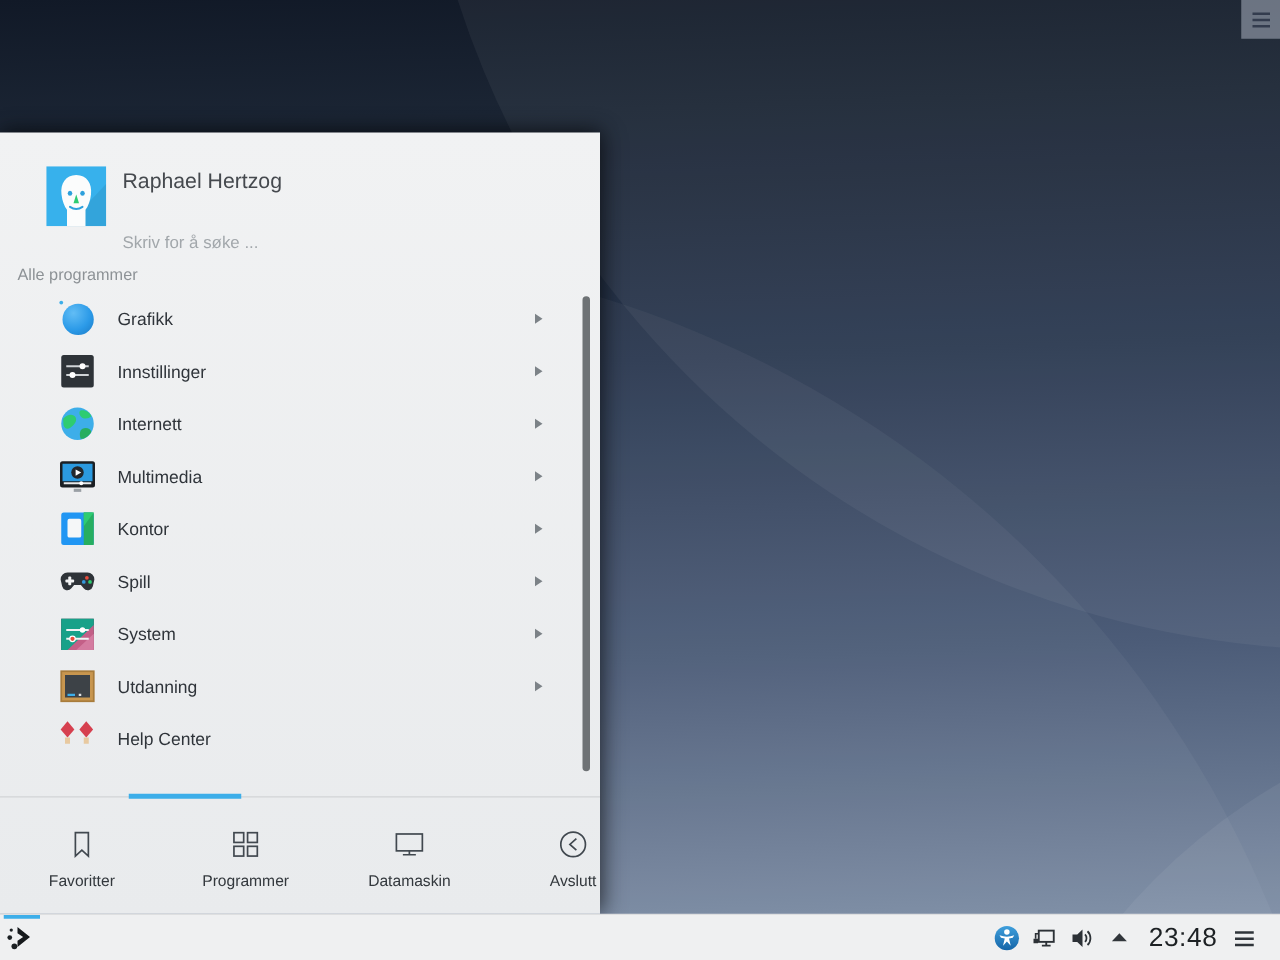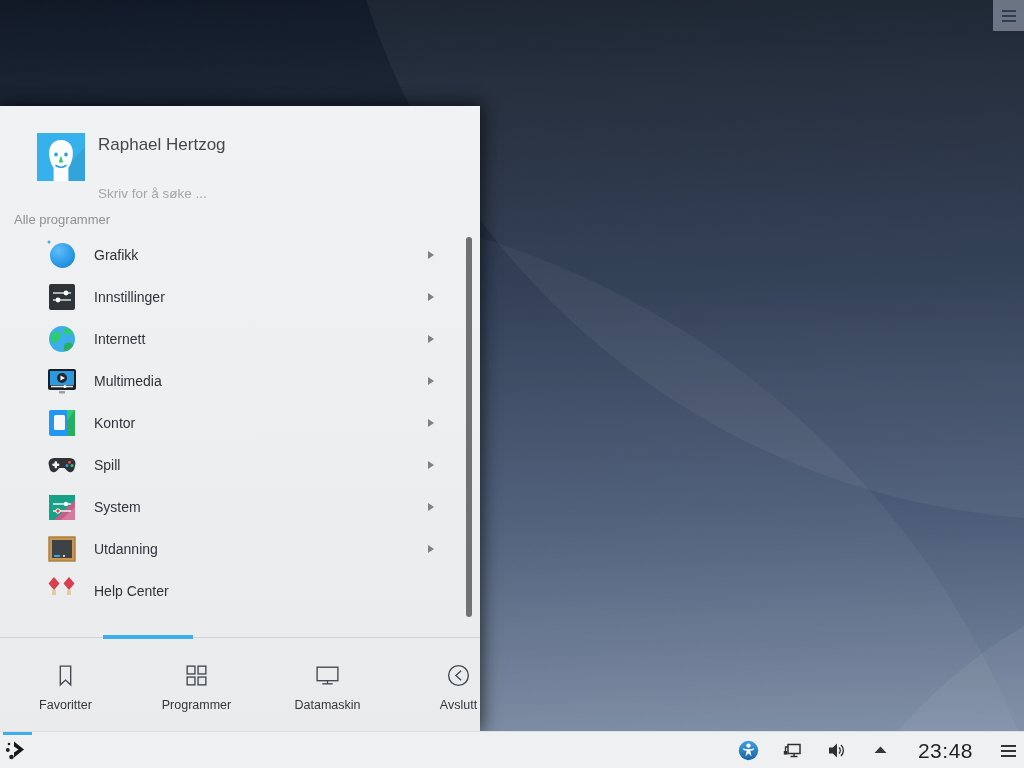--- a/index.html
+++ b/index.html
@@ -56,21 +56,21 @@
   .t-icon svg { width:100%; height:100%; }
 
   
   .panel { position:absolute; left:0; bottom:0; width:1024px; height:37px;
     background:#eff0f1; border-top:1px solid rgba(0,0,0,0.07);
     display:flex; align-items:center; }
   .launcher { position:relative; width:36px; height:37px; }
   .launcher-indicator { position:absolute; left:3px; top:0; width:29px; height:3px; background:#3daee9; }
   .launcher-icon { position:absolute; left:5px; top:7px; }
 
-  .tray { position:absolute; right:0; top:0; height:37px; display:flex; align-items:center; gap:23px; padding-right:6px; }
+  .tray { position:absolute; right:0; top:0; height:37px; display:flex; align-items:center; gap:9px; padding-right:19px; }
   .tray-icon { width:21px; height:21px; display:flex; align-items:center; justify-content:center; }
   .clock { font-size:21px; color:#1d2124; margin:0 3px 0 4px; letter-spacing:0.5px; }
   .panel-burger { display:flex; flex-direction:column; gap:3px; padding:4px 2px; }
   .panel-burger i { display:block; width:15px; height:2px; background:#2f343a; }
 </style>
 </head>
 <body>
 
 <div class="screen">
 

